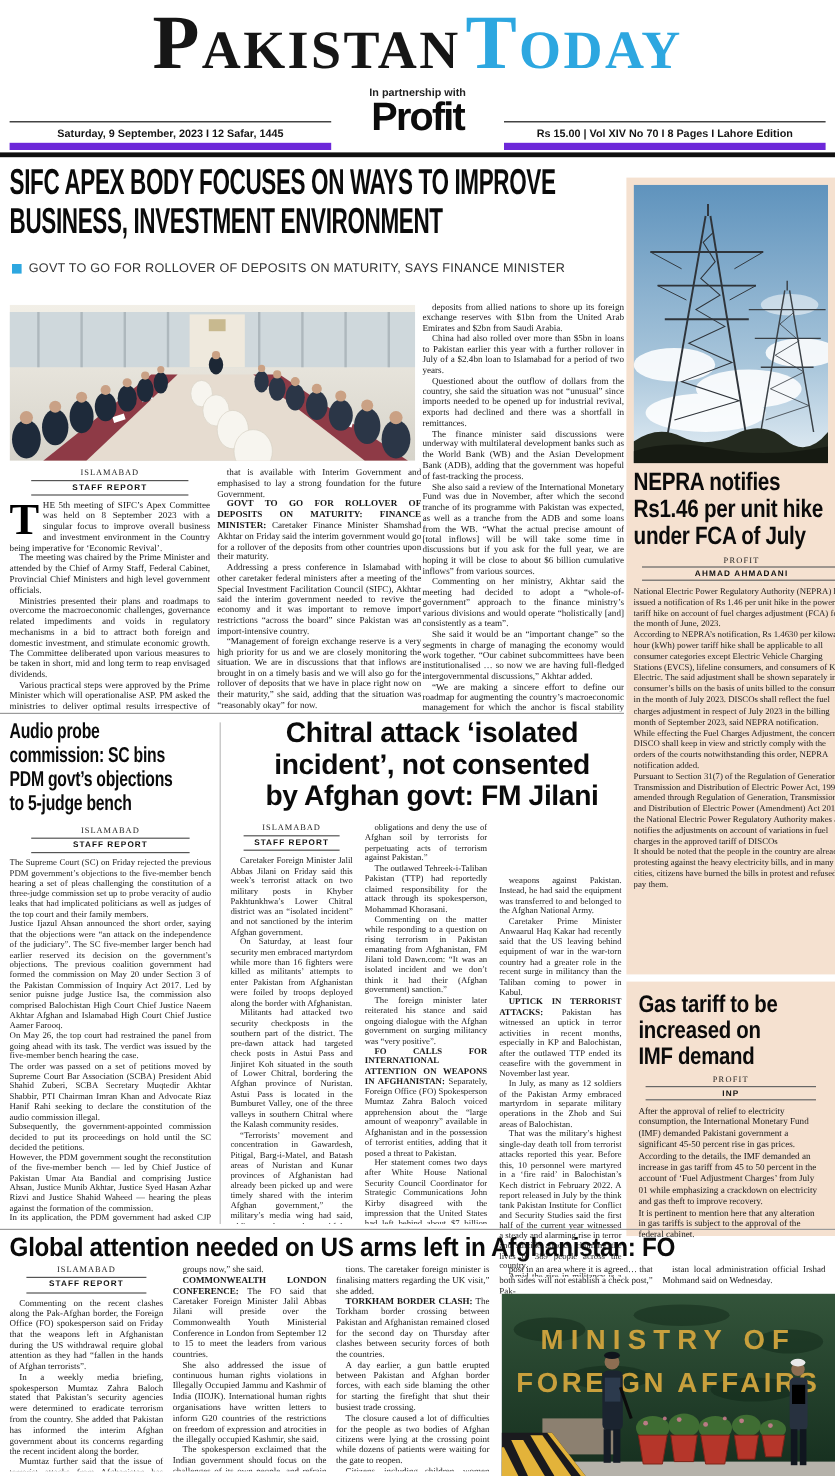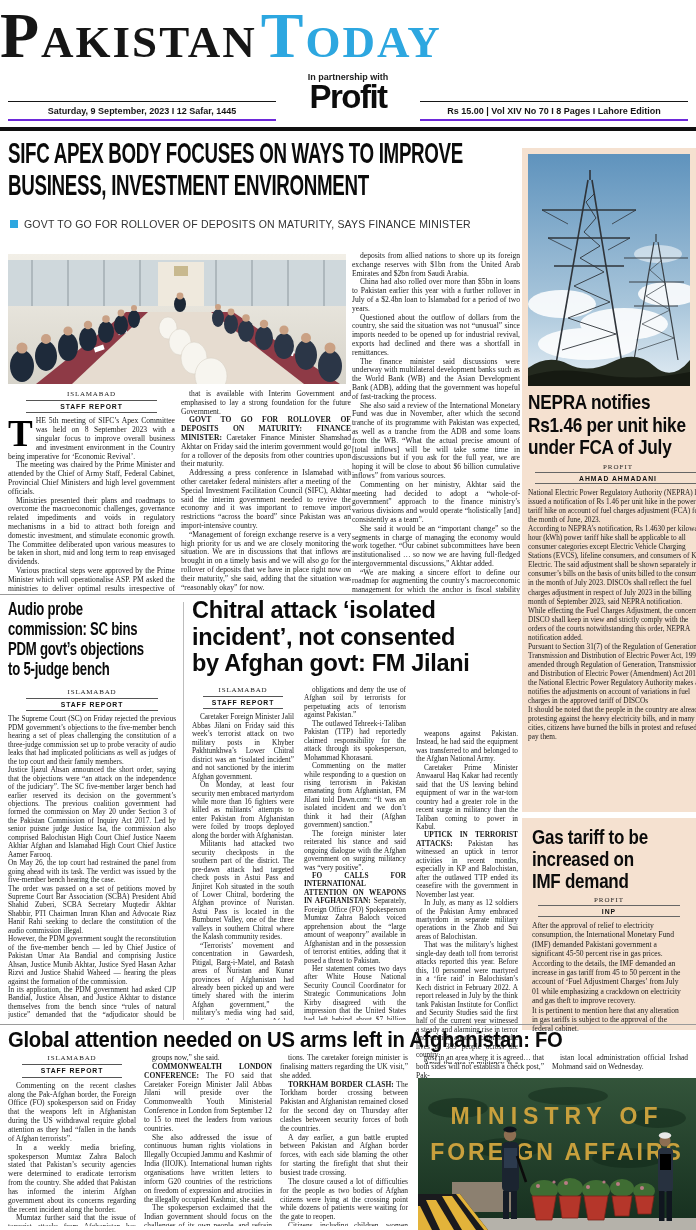--- a/index.html
+++ b/index.html
@@ -2,44 +2,44 @@
 <html><head>
 <meta charset="utf-8">
 <style>
   :root{ --accent:#2da7e0; --beige:#f5e1d0; --ink:#111; }
   *{ margin:0; padding:0; box-sizing:border-box; }
   html,body{ background:#fff; }
   body{ width:696px; height:1230px; position:relative; overflow:hidden;
         font-family:"Liberation Serif", serif; color:#1a1a1a; }
   .abs{ position:absolute; }
   
-  .mast-title{ top:4px; left:0; width:696px; text-align:left;
+  .mast-title{ top:4px; left:0; width:696px; text-align:center;
     font-family:"Liberation Serif", serif; font-weight:700; font-size:64px;
     font-variant:small-caps; letter-spacing:2px; line-height:1; color:#161616; }
   .mast-title .blue{ color:var(--accent); margin-left:4px; }
   .partnership{ top:72px; left:0; width:696px; text-align:center;
     font-family:"Liberation Sans", sans-serif; font-weight:700; font-size:9px; color:#222; }
   .profit{ top:80px; left:0; width:696px; text-align:center;
     font-family:"Liberation Sans", sans-serif; font-weight:700; font-size:33px;
     letter-spacing:-1.5px; color:#0c0c0c; line-height:1; }
-  .dateblock{ top:101px; border-top:1px solid #161616; border-bottom:2px solid #6d28d9;
+  .dateblock{ top:101px; border-top:1px solid #161616; border-bottom:6px solid #6d28d9;
     padding:3.5px 0; text-align:center; font-family:"Liberation Sans", sans-serif;
     font-weight:700; font-size:9px; color:#161616; white-space:nowrap; }
   .db-left{ left:8px;  width:268px; }
   .db-right{ left:420px; width:268px; }
   .thickbar{ top:127px; left:0; width:696px; height:4px; background:#101010; }
   
   .hl{ font-family:"Liberation Sans", sans-serif; font-weight:700; color:#0b0b0b;
        white-space:pre-line; transform-origin:0 0; }
   .hl-lead{ top:137px; left:8px; width:830px; font-size:30px; line-height:1.05;
             letter-spacing:-0.5px; transform:scaleX(0.625); }
   .hl-audio{ top:599px; left:8px; width:232px; font-size:18px; line-height:1.12;
              letter-spacing:-0.3px; transform:scaleX(0.73); }
   .hl-chitral{ top:597px; left:192px; width:336px; font-size:23.5px; line-height:1.13;
-               letter-spacing:-0.3px; }
+               letter-spacing:-0.3px;text-align:center; }
   .hl-nepra{ font-size:21px; line-height:1.08; letter-spacing:-0.3px;
              width:200px; transform:scaleX(0.82); margin-top:5px; }
   .hl-gas{ font-size:20px; line-height:1.1; letter-spacing:-0.3px;
            width:205px; transform:scaleX(0.85); }
   .hl-global{ top:1029px; left:8px; width:760px; font-size:22px; line-height:1;
               letter-spacing:-0.3px; transform:scaleX(0.92); }
   
   .bullets{ top:218px; left:10px; width:508px; display:flex; gap:12px; }
   .bullet{ flex:1 1 0; display:flex; gap:6px; font-family:"Liberation Sans", sans-serif;
            font-size:10.5px; line-height:1.3; color:#333; letter-spacing:.2px; }
@@ -283,39 +283,40 @@
   <div class="col f-mid" style="top:688px; left:8px; width:168px; height:332px; text-align:justify;">
     <div class="bybl">
       <div class="dl">ISLAMABAD</div>
       <div class="bl">STAFF REPORT</div>
     </div>
     <div>
         <p class="p">The Supreme Court (SC) on Friday rejected the previous PDM government’s objections to the five-member bench hearing a set of pleas challenging the constitution of a three-judge commission set up to probe veracity of audio leaks that had implicated politicians as well as judges of the top court and their family members.</p>
         <p class="p">Justice Ijazul Ahsan announced the short order, saying that the objections were “an attack on the independence of the judiciary”. The SC five-member larger bench had earlier reserved its decision on the government’s objections. The previous coalition government had formed the commission on May 20 under Section 3 of the Pakistan Commission of Inquiry Act 2017. Led by senior puisne judge Justice Isa, the commission also comprised Balochistan High Court Chief Justice Naeem Akhtar Afghan and Islamabad High Court Chief Justice Aamer Farooq.</p>
         <p class="p">On May 26, the top court had restrained the panel from going ahead with its task. The verdict was issued by the five-member bench hearing the case.</p>
         <p class="p">The order was passed on a set of petitions moved by Supreme Court Bar Association (SCBA) President Abid Shahid Zuberi, SCBA Secretary Muqtedir Akhtar Shabbir, PTI Chairman Imran Khan and Advocate Riaz Hanif Rahi seeking to declare the constitution of the audio commission illegal.</p>
+        <p class="p">Subsequently, the government-appointed commission decided to put its proceedings on hold until the SC decided the petitions.</p>
         <p class="p">However, the PDM government sought the reconstitution of the five-member bench — led by Chief Justice of Pakistan Umar Ata Bandial and comprising Justice Ahsan, Justice Munib Akhtar, Justice Syed Hasan Azhar Rizvi and Justice Shahid Waheed — hearing the pleas against the formation of the commission.</p>
         <p class="p">In its application, the PDM government had asked CJP Bandial, Justice Ahsan, and Justice Akhtar to distance themselves from the bench since “rules of natural justice” demanded that the “adjudicator should be impartial”.</p>
       </div>
 
   </div>
 </section>
 
 <section>
   <h2 class="abs hl hl-chitral">Chitral attack ‘isolated
 incident’, not consented
 by Afghan govt: FM Jilani</h2>
   <div class="col indent f-mid" style="top:686px; left:192px; width:102px; height:334px;">
     <div class="bybl">
       <div class="dl">ISLAMABAD</div>
       <div class="bl">STAFF REPORT</div>
     </div>
     <div>
         <p class="p">Caretaker Foreign Minister Jalil Abbas Jilani on Friday said this week’s terrorist attack on two military posts in Khyber Pakhtunkhwa’s Lower Chitral district was an “isolated incident” and not sanctioned by the interim Afghan government.</p>
-        <p class="p">On Monday, at least four security men embraced martyrdom while more than 16 fighters were killed as militants’ attempts to enter Pakistan from Afghanistan were foiled by troops deployed along the border with Afghanistan.</p>
+        <p class="p">On Saturday, at least four security men embraced martyrdom while more than 16 fighters were killed as militants’ attempts to enter Pakistan from Afghanistan were foiled by troops deployed along the border with Afghanistan.</p>
         <p class="p">Militants had attacked two security checkposts in the southern part of the district. The pre-dawn attack had targeted check posts in Astui Pass and Jinjiret Koh situated in the south of Lower Chitral, bordering the Afghan province of Nuristan. Astui Pass is located in the Bumburet Valley, one of the three valleys in southern Chitral where the Kalash community resides.</p>
         <p class="p">“Terrorists’ movement and concentration in Gawardesh, Pitigal, Barg-i-Matel, and Batash areas of Nuristan and Kunar provinces of Afghanistan had already been picked up and were timely shared with the interim Afghan government,” the military’s media wing had said, adding that the Afghan government was “expected to fulfil its</p>
       </div>
   </div>
   <div class="col indent f-mid" style="top:686px; left:304px; width:102px; height:334px;">
     <div>
         <p class="p">obligations and deny the use of Afghan soil by terrorists for perpetuating acts of terrorism against Pakistan.”</p>
         <p class="p">The outlawed Tehreek-i-Taliban Pakistan (TTP) had reportedly claimed responsibility for the attack through its spokesperson, Mohammad Khorasani.</p>
         <p class="p">Commenting on the matter while responding to a question on rising terrorism in Pakistan emanating from Afghanistan, FM Jilani told Dawn.com: “It was an isolated incident and we don’t think it had their (Afghan government) sanction.”</p>
         <p class="p">The foreign minister later reiterated his stance and said ongoing dialogue with the Afghan government on surging militancy was “very positive”.</p>

